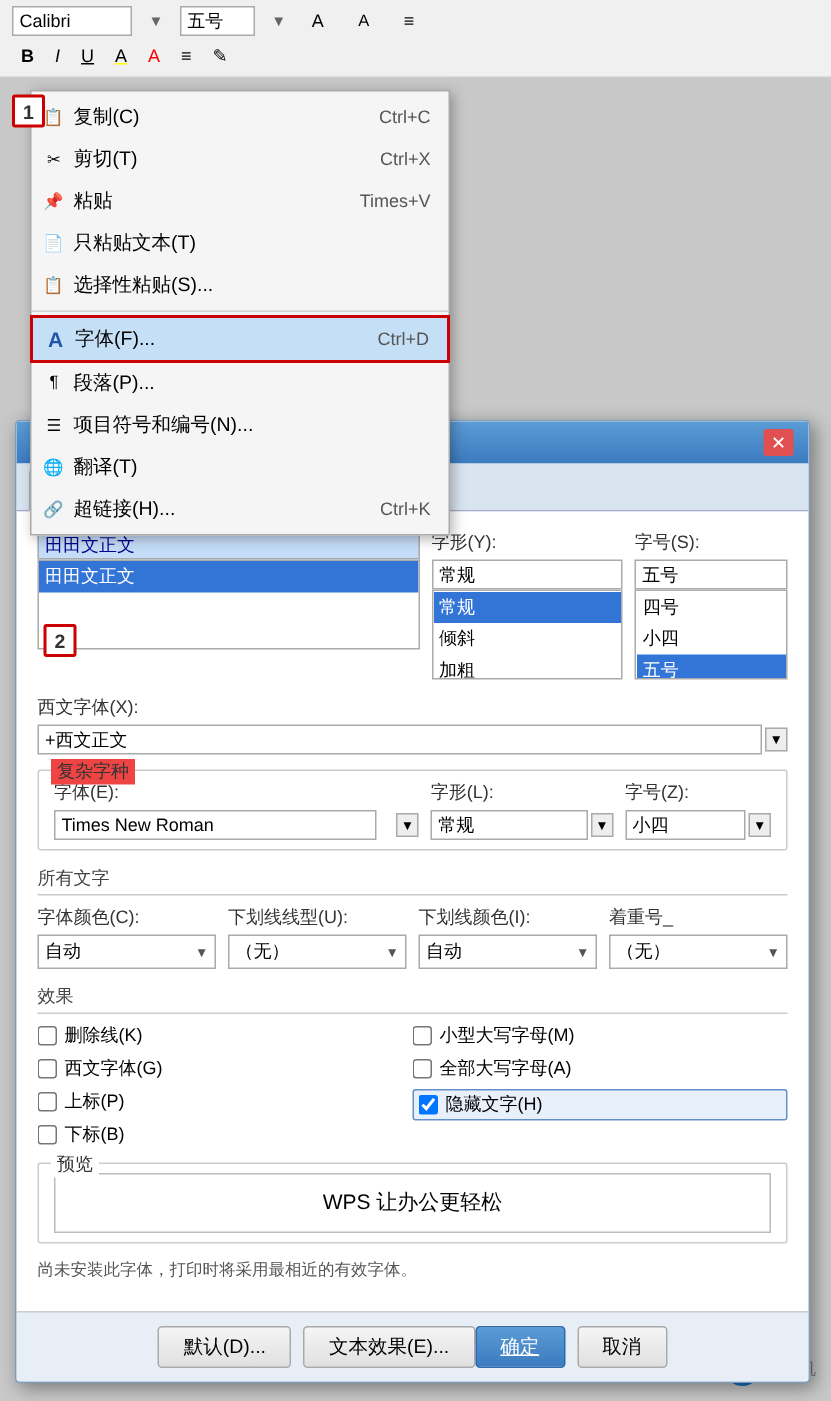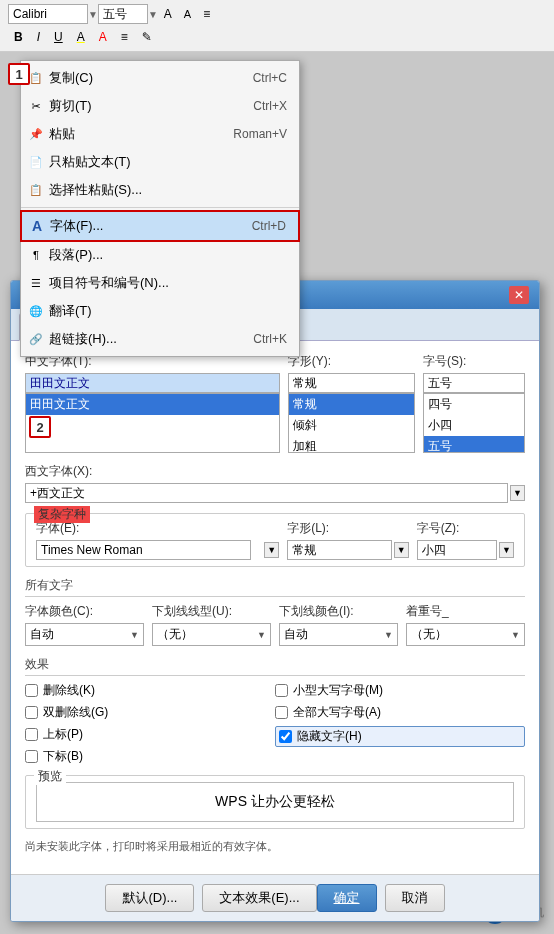--- a/index.html
+++ b/index.html
@@ -18,21 +18,21 @@
       background: #f0f0f0;
       border-bottom: 1px solid #ccc;
       padding: 4px 8px;
       display: flex;
       flex-direction: column;
       gap: 3px;
     }
     .toolbar-row1 {
       display: flex;
       align-items: center;
-      gap: 0;
+      gap: 11px;
     }
     .font-name-box {
       border: 1px solid #aaa;
       background: white;
       padding: 2px 4px;
       font-size: 12px;
       width: 80px;
     }
     .font-size-box {
       border: 1px solid #aaa;
@@ -462,21 +462,21 @@
 
   <div class="menu-item">
     <span class="item-icon">✂</span>
     <span class="item-label">剪切(T)</span>
     <span class="menu-shortcut">Ctrl+X</span>
   </div>
 
   <div class="menu-item">
     <span class="item-icon">📌</span>
     <span class="item-label">粘贴</span>
-    <span class="menu-shortcut">Roman+V</span>
+    <span class="menu-shortcut">Times+V</span>
   </div>
 
   <div class="menu-item">
     <span class="item-icon">📄</span>
     <span class="item-label">只粘贴文本(T)</span>
   </div>
 
   <div class="menu-item">
     <span class="item-icon">📋</span>
     <span class="item-label">选择性粘贴(S)...</span>
@@ -527,21 +527,20 @@
 
   <div class="dialog-tabs">
     <div class="dialog-tab active">字体(N)</div>
     <div class="dialog-tab">字符间距(R)</div>
   </div>
 
   <div class="dialog-body">
 
     <div class="font-section">
       <div class="font-field" style="flex:2;">
-        <div class="field-label">中文字体(T):</div>
         <input class="field-input highlighted" value="田田文正文" style="">
         <div class="field-listbox" style="height:60px;">
           <div class="listbox-item selected">田田文正文</div>
         </div>
       </div>
       <div class="font-field">
         <div class="field-label">字形(Y):</div>
         <input class="field-input" value="常规" style="">
         <div class="field-listbox" style="height:60px;">
           <div class="listbox-item selected">常规</div>
@@ -634,21 +633,21 @@
     <div style="margin-bottom:10px;">
       <div class="font-subsection-label">效果</div>
       <div class="effects-section">
         <div class="effects-col">
           <div class="checkbox-row">
             <input type="checkbox" style="">
             <label>删除线(K)</label>
           </div>
           <div class="checkbox-row">
             <input type="checkbox" style="">
-            <label>双删除线(G)</label>
+            <label>西文字体(G)</label>
           </div>
           <div class="checkbox-row">
             <input type="checkbox" style="">
             <label>上标(P)</label>
           </div>
           <div class="checkbox-row">
             <input type="checkbox" style="">
             <label>下标(B)</label>
           </div>
         </div>

